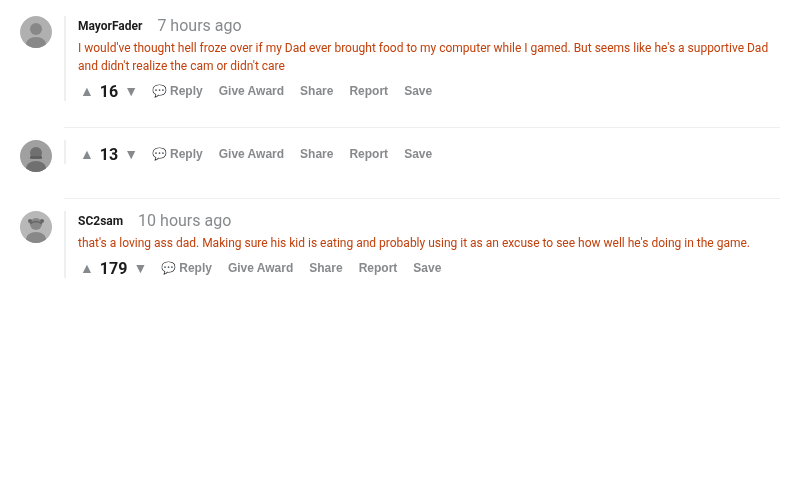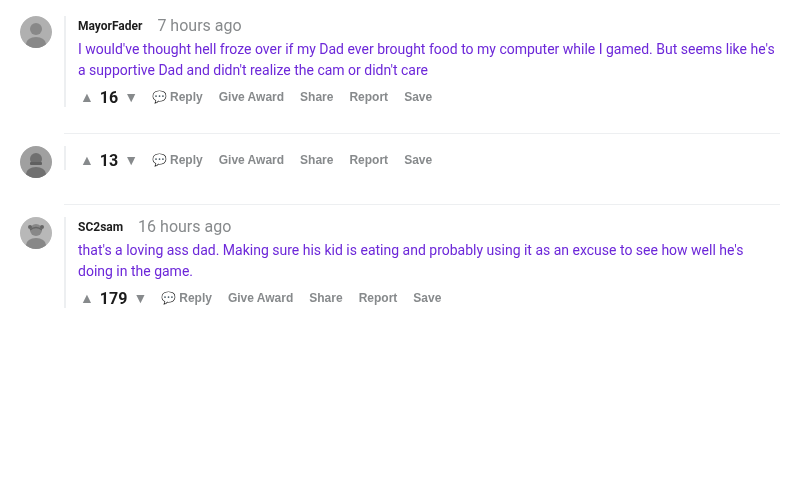--- a/index.html
+++ b/index.html
@@ -59,22 +59,22 @@
       height: 3px;
       background: #333;
       vertical-align: middle;
       margin-left: 2px;
     }
     .comment-time {
       font-size: 16px;
       color: #878a8c;
     }
     .comment-text {
-      font-size: 14px;
-      color: #6d28d9;
+      font-size: 12px;
+      color: #c2410c;
       line-height: 1.5;
       margin-bottom: 6px;
     }
     .comment-actions {
       display: flex;
       align-items: center;
       gap: 8px;
       margin-top: 4px;
     }
     .vote-section {
@@ -220,21 +220,21 @@
         <circle cx="16" cy="13" r="6" fill="#888"></circle>
         <ellipse cx="16" cy="28" rx="10" ry="7" fill="#888"></ellipse>
         <path d="M10 13 Q16 8 22 13" stroke="#666" stroke-width="1.5" fill="none"></path>
         <circle cx="10" cy="10" r="2" fill="#666"></circle>
         <circle cx="22" cy="10" r="2" fill="#666"></circle>
       </svg>
     </div>
     <div class="comment-body">
       <div class="comment-header">
         <span class="comment-username">SC2sam</span>
-        <span class="comment-time">16 hours ago</span>
+        <span class="comment-time">10 hours ago</span>
       </div>
       <div class="comment-text">that's a loving ass dad. Making sure his kid is eating and probably using it as an excuse to see how well he's doing in the game.</div>
       <div class="comment-actions">
         <div class="vote-section">
           <button class="vote-btn">▲</button>
           <span class="vote-count">179</span>
           <button class="vote-btn">▼</button>
         </div>
         <button class="action-btn">
           <span class="action-icon">💬</span>

